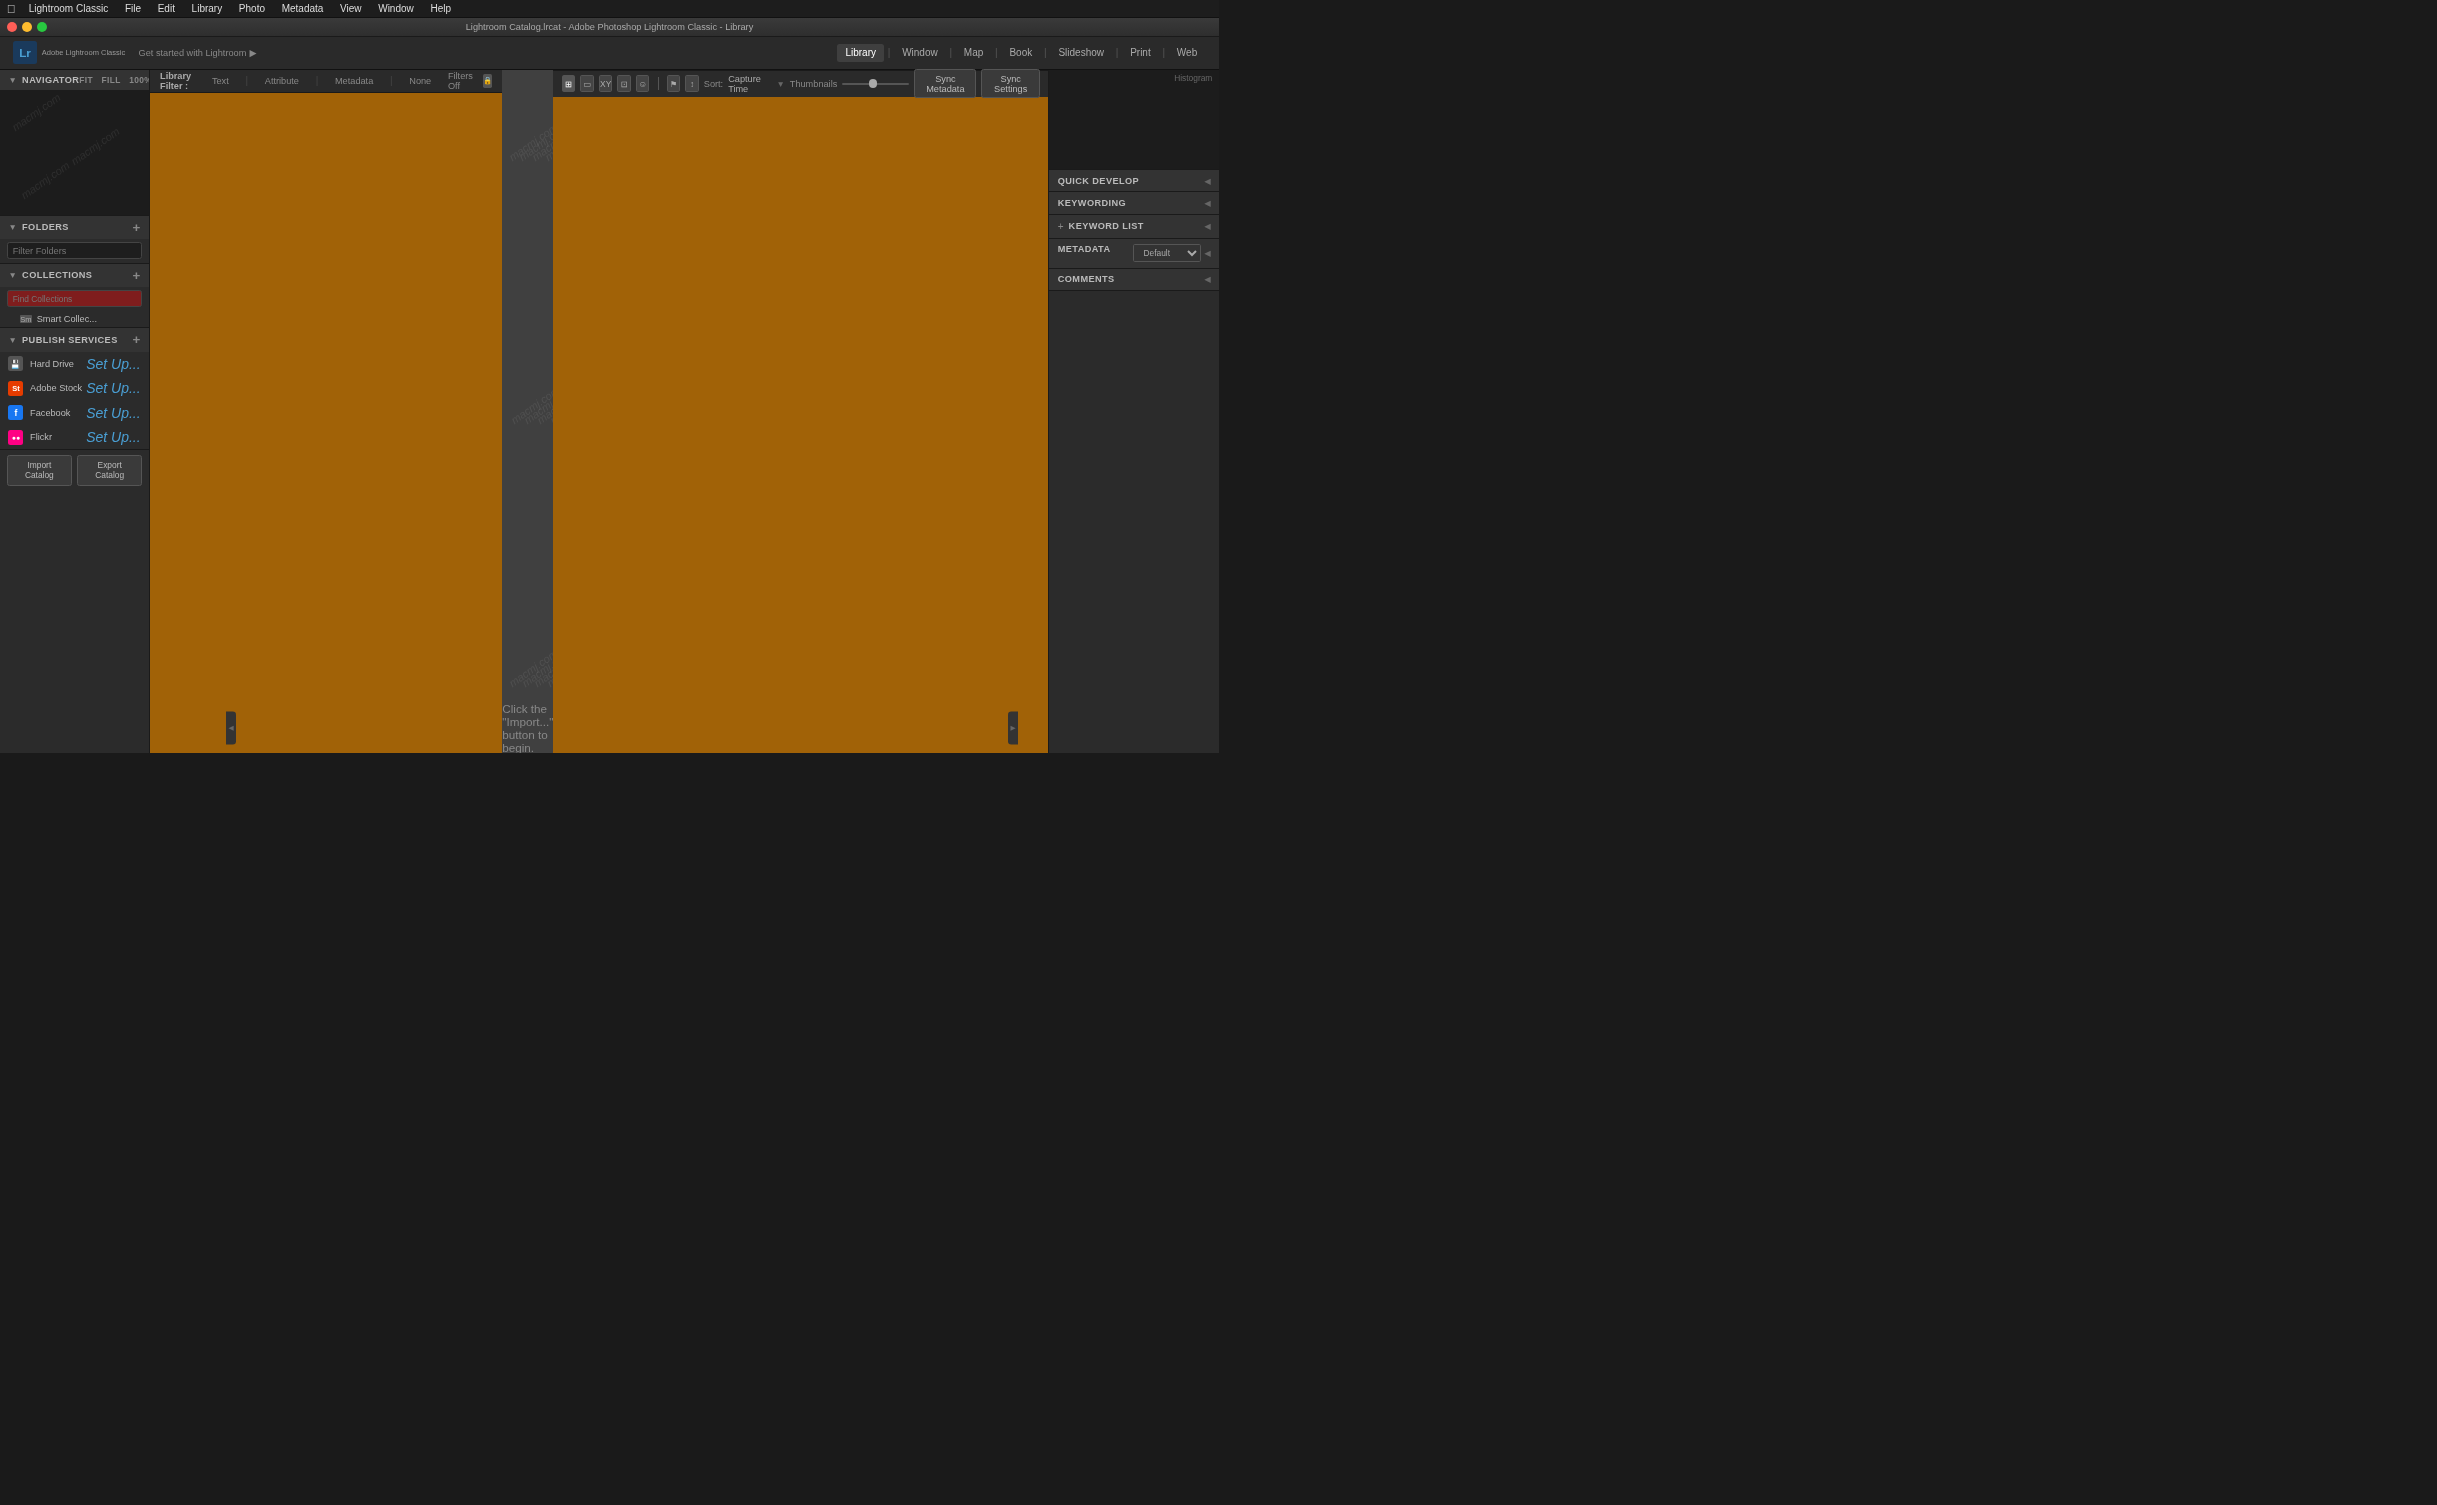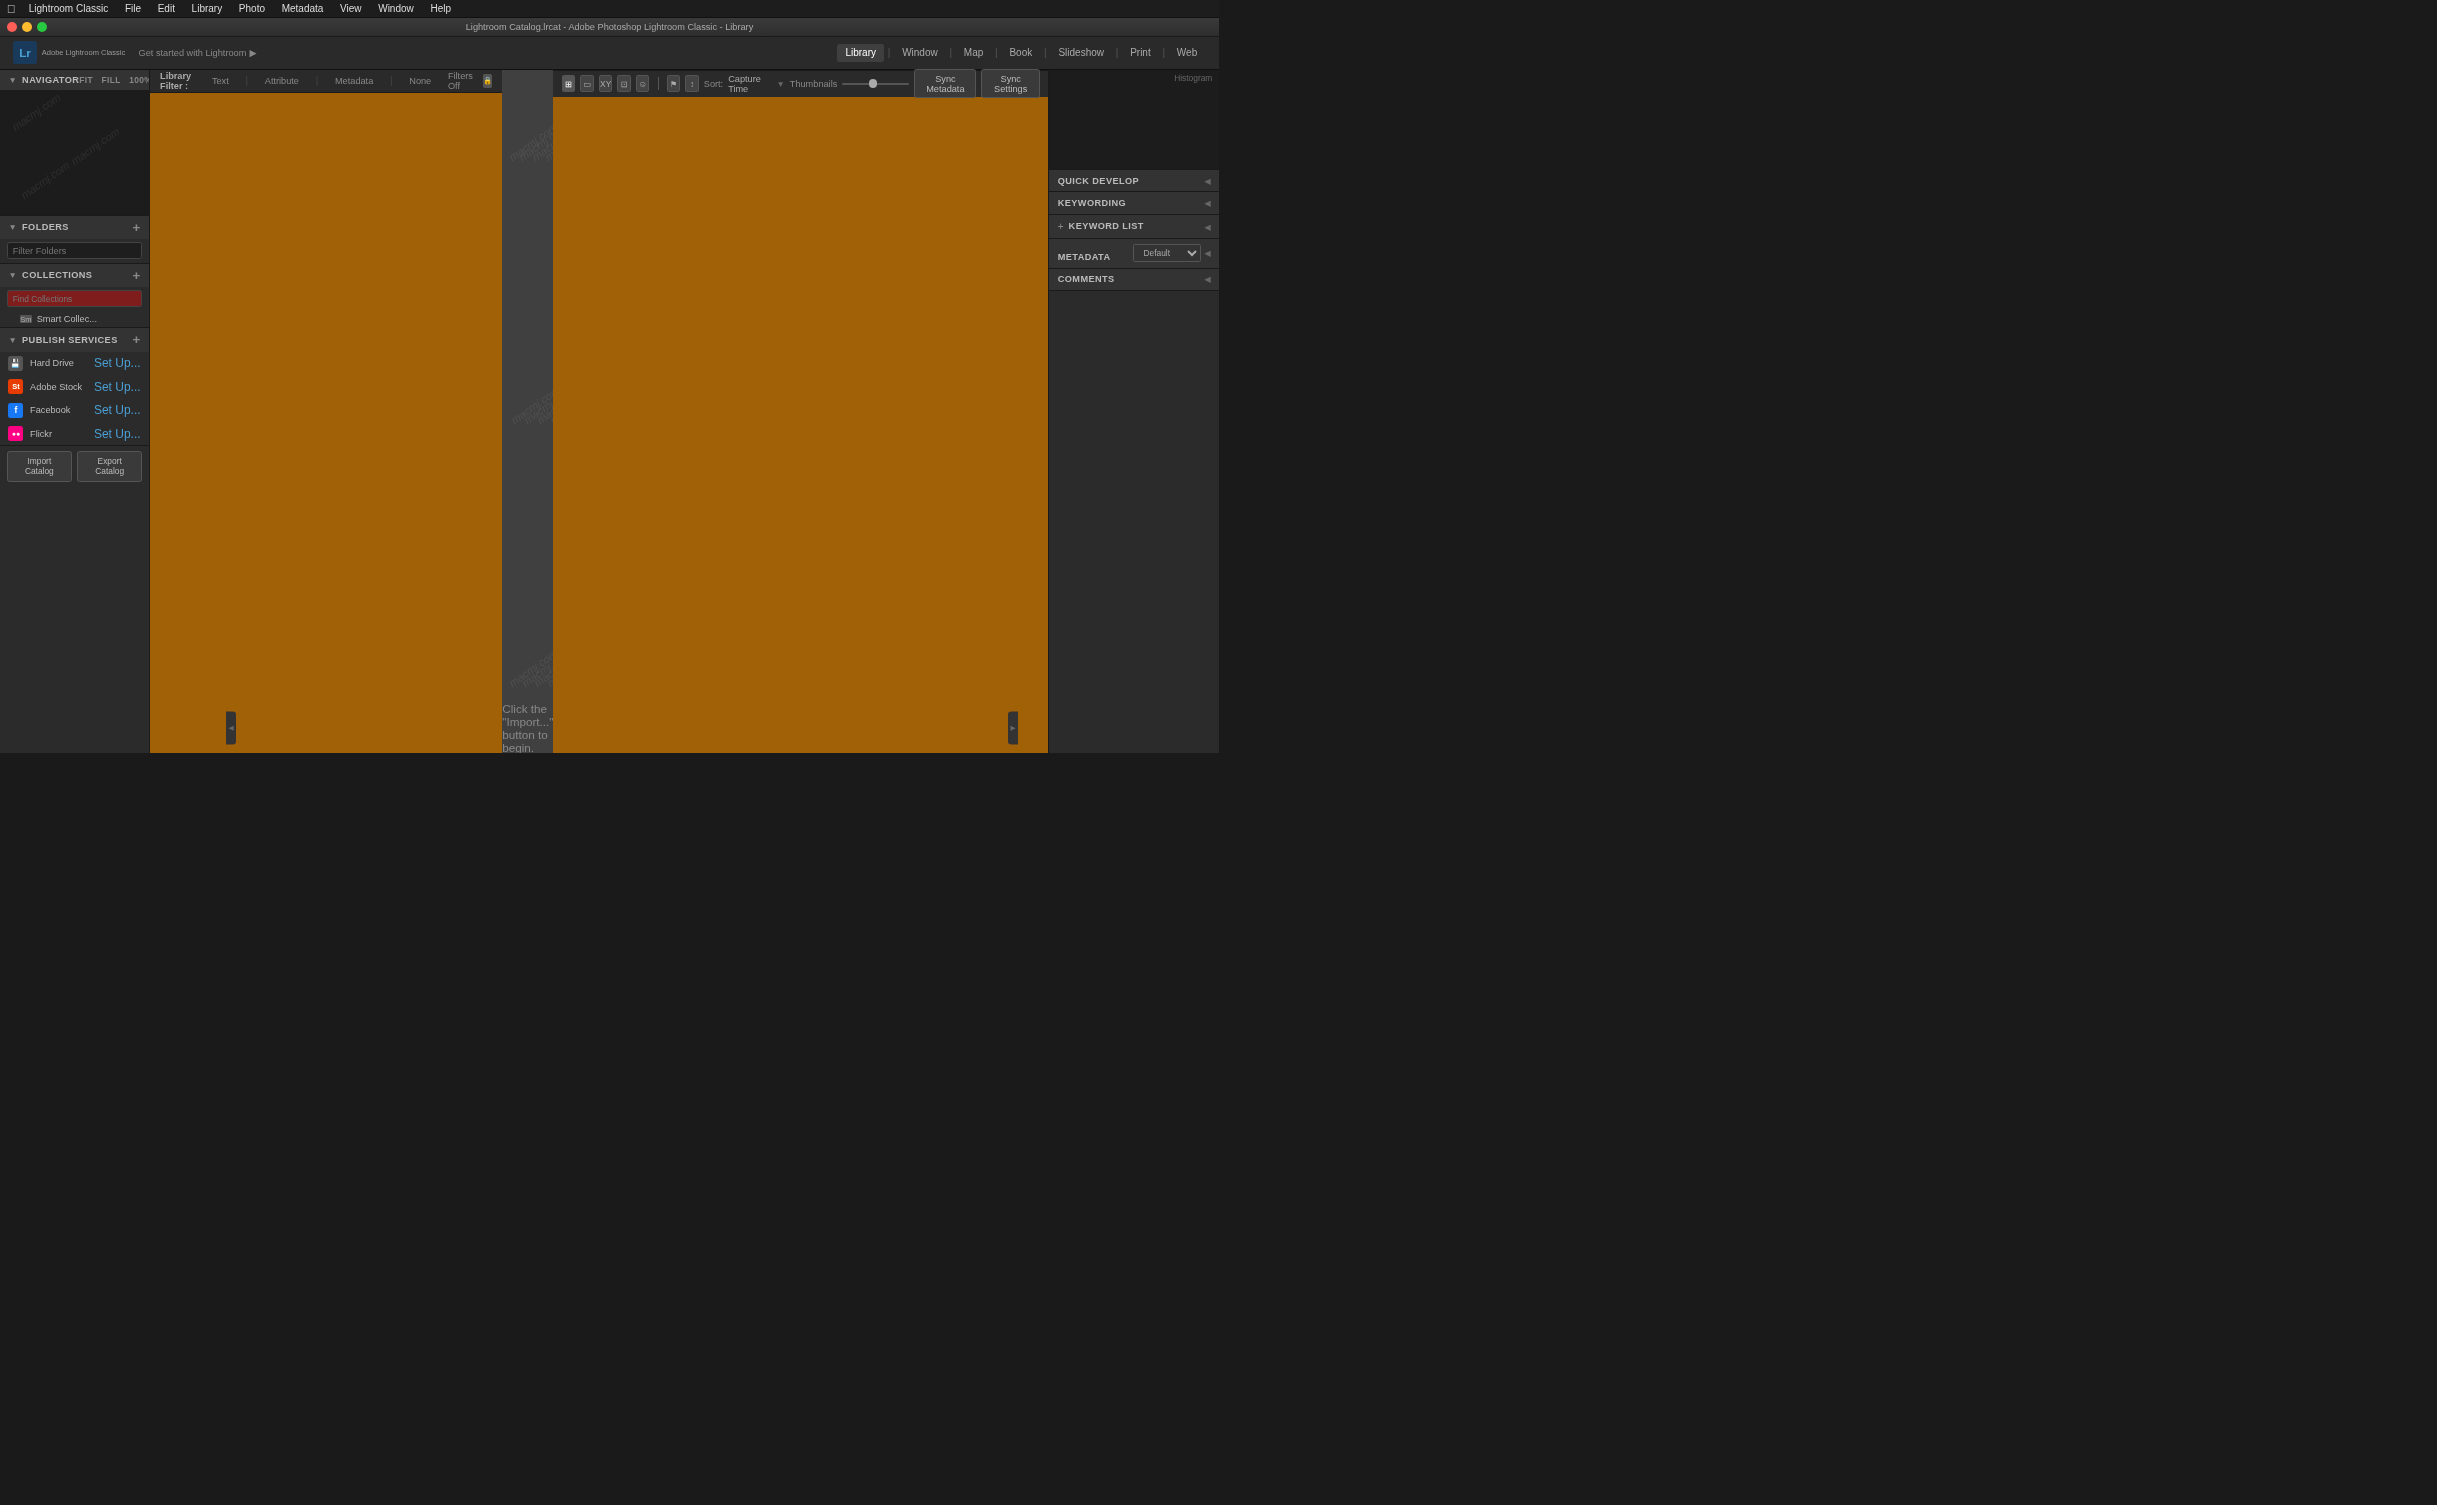--- a/index.html
+++ b/index.html
@@ -213,21 +213,22 @@
       color: #fff;
       flex-shrink: 0;
     }
     .icon-harddrive { background: #555; }
     .icon-adobe-stock { background: #e63c00; }
     .icon-facebook { background: #1877f2; }
     .icon-flickr { background: #ff0084; }
     .service-setup {
       margin-left: auto;
       color: #4a9fd4;
-      font-size: 12px;
+      font-size: 14px;
+      font-style: italic;
     }
 
     
     .center-panel {
       flex: 1;
       display: flex;
       background: #a16207;
       position: relative;
     }
 
@@ -319,21 +320,21 @@
     .histogram-label {
       position: absolute;
       top: 3.3px;
       right: 6.7px;
       font-size: 8.4px;
       color: #666;
       text-align: center;
     }
     .right-panel-item {
       display: flex;
-      align-items: flex-end;
+      align-items: flex-start;
       justify-content: space-between;
       padding: 5.8px 8.4px;
       border-bottom: 0.8px solid #1a1a1a;
       cursor: pointer;
       background: #333;
       gap: 23px;
     }
     .right-panel-label {
       font-size: 9.2px;
       font-weight: 600;

